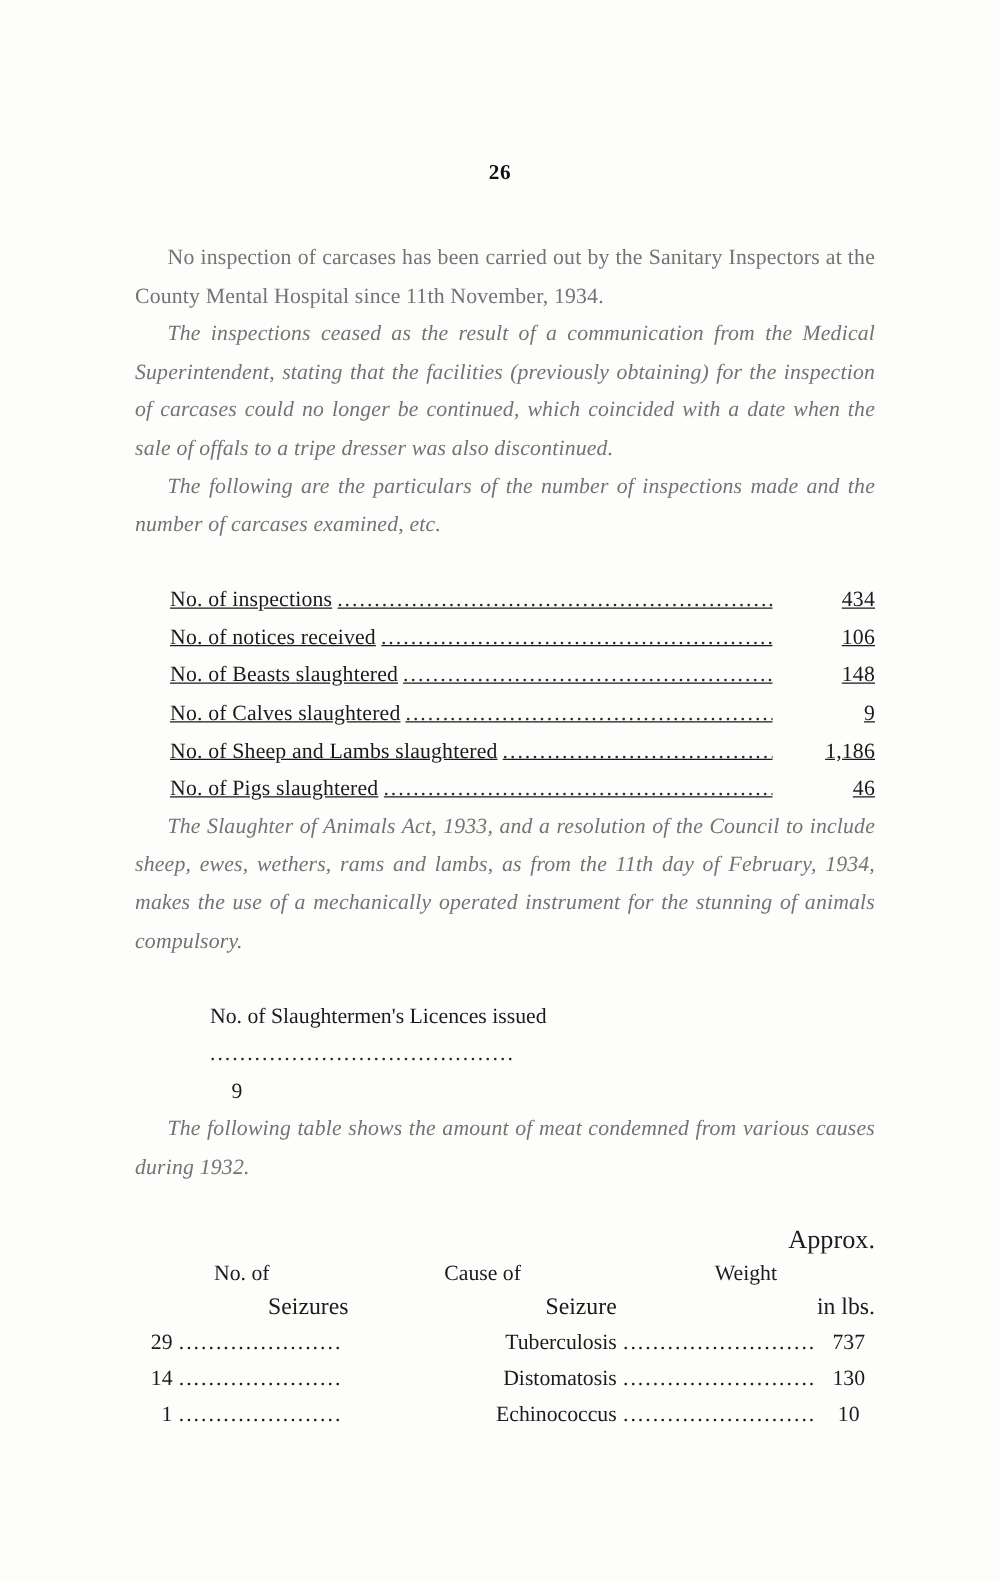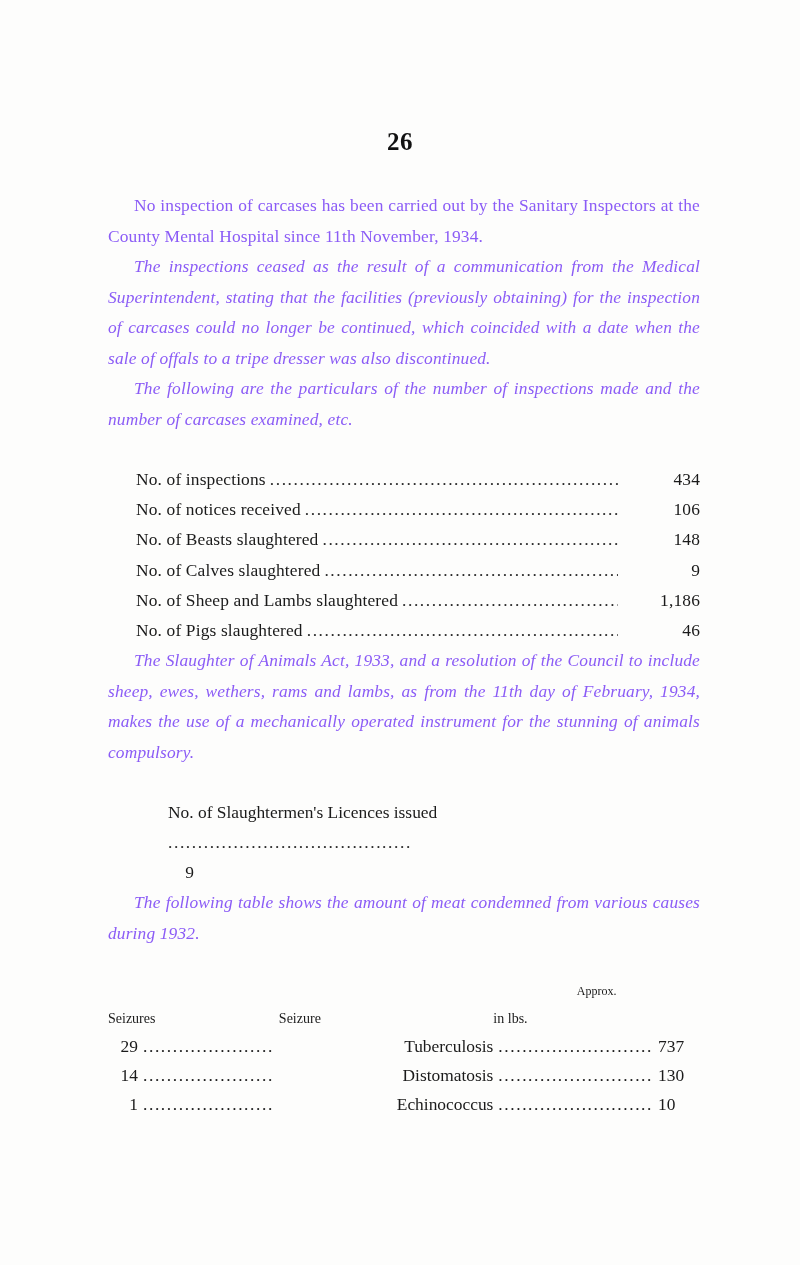--- a/index.html
+++ b/index.html
@@ -21,54 +21,55 @@
     width: 800px;
     height: 1265px;
     background: #fdfdfc;
   }
   .page-number {
     position: absolute;
     top: 128px;
     left: 0;
     width: 800px;
     text-align: center;
-    font-size: 25px;
+    font-size: 17px;
     font-weight: bold;
     letter-spacing: 0.5px;
     color: #111;
   }
   .content {
     position: absolute;
     left: 108px;
     top: 190px;
     width: 592px;
   }
   p.para {
     margin: 0 0 0 0;
     font-size: 17.4px;
     line-height: 30.5px;
     text-align: justify;
     text-indent: 26px;
-    color: #8b5cf6;
+    color: #737373;
     letter-spacing: 0.15px;
   }
   p.para.gap {
     font-style: italic;
   }
   .list {
     margin-top: 30px;
     width: 592px;
   }
   .list-row {
     display: flex;
     align-items: flex-end;
     font-size: 17.4px;
     line-height: 30.2px;
     color: #1a1a1a;
     padding-left: 28px;
+    text-decoration: underline;
   }
   .list-label {
     white-space: nowrap;
     letter-spacing: 0.15px;
   }
   .list-dots {
     flex: 1;
     overflow: hidden;
     white-space: nowrap;
     color: #2a2a2a;
@@ -106,26 +107,26 @@
   }
   table.meat td, table.meat th {
     padding: 0;
     font-weight: normal;
     vertical-align: bottom;
   }
   .col-a { width: 170px; text-align: center; }
   .col-b { width: 232px; text-align: center; }
   .col-c { width: 190px; text-align: center; }
   .hdr-approx {
-    text-align: center;
-    font-size: 12px;
+    text-align: right;
+    font-size: 21px;
     line-height: 27px;
   }
   .hdr2 { font-size: 17.4px; line-height: 27px; text-align: center; }
-  .hdr3 { font-size: 14px; line-height: 27px; text-align: left; }
+  .hdr3 { font-size: 19px; line-height: 27px; text-align: right; }
   .rowcell-b { text-align: right; padding-left: 4px; white-space: nowrap; }
   .rw {
     display: flex;
     align-items: baseline;
   }
   .rw .num {
     width: 30px;
     text-align: right;
     font-family: Liberation Serif, serif;
   }
@@ -142,21 +143,21 @@
   }
   .rw2 .dots {
     flex: 1;
     overflow: hidden;
     white-space: nowrap;
     letter-spacing: 1.6px;
     margin: 0 5px;
   }
   .rw2 .val {
     width: 42px;
-    text-align: left;
+    text-align: center;
   }
 </style>
 </head>
 <body>
 
 <div class="page">
 
   <div class="page-number">26</div>
 
   <div class="content">
@@ -218,20 +219,25 @@
     <p class="para gap">The following table shows the amount of meat condemned from various causes during 1932.</p>
 
     <table class="meat">
       <thead>
         <tr>
           <th class="col-a"></th>
           <th class="col-b"></th>
           <th class="col-c hdr-approx">Approx.</th>
         </tr>
         <tr>
+          <th class="col-a hdr2">No. of</th>
+          <th class="col-b hdr2">Cause of</th>
+          <th class="col-c hdr2">Weight</th>
+        </tr>
+        <tr>
           <th class="col-a hdr3">Seizures</th>
           <th class="col-b hdr3">Seizure</th>
           <th class="col-c hdr3">in lbs.</th>
         </tr>
       </thead>
       <tbody>
         <tr>
           <td class="col-a">
             <div class="rw">
               <span class="num">29</span>

